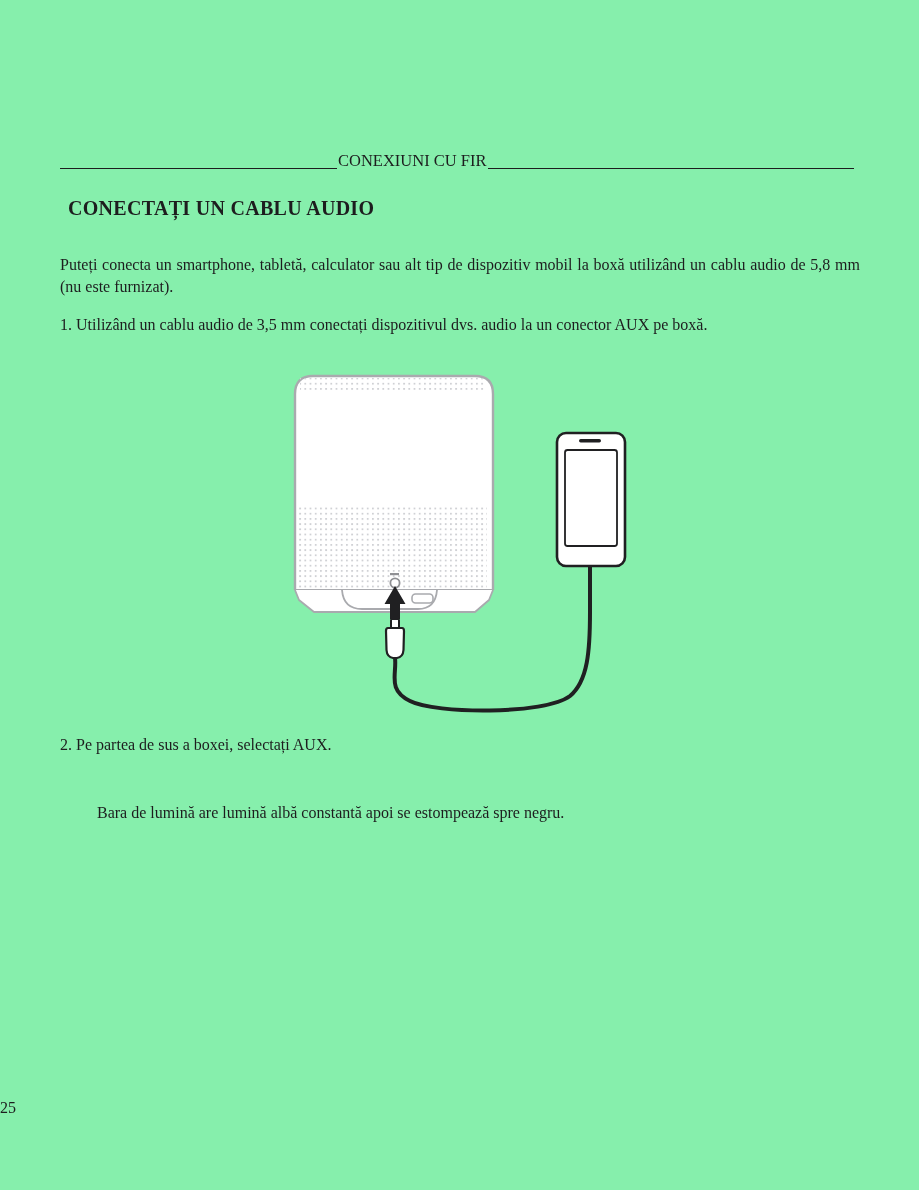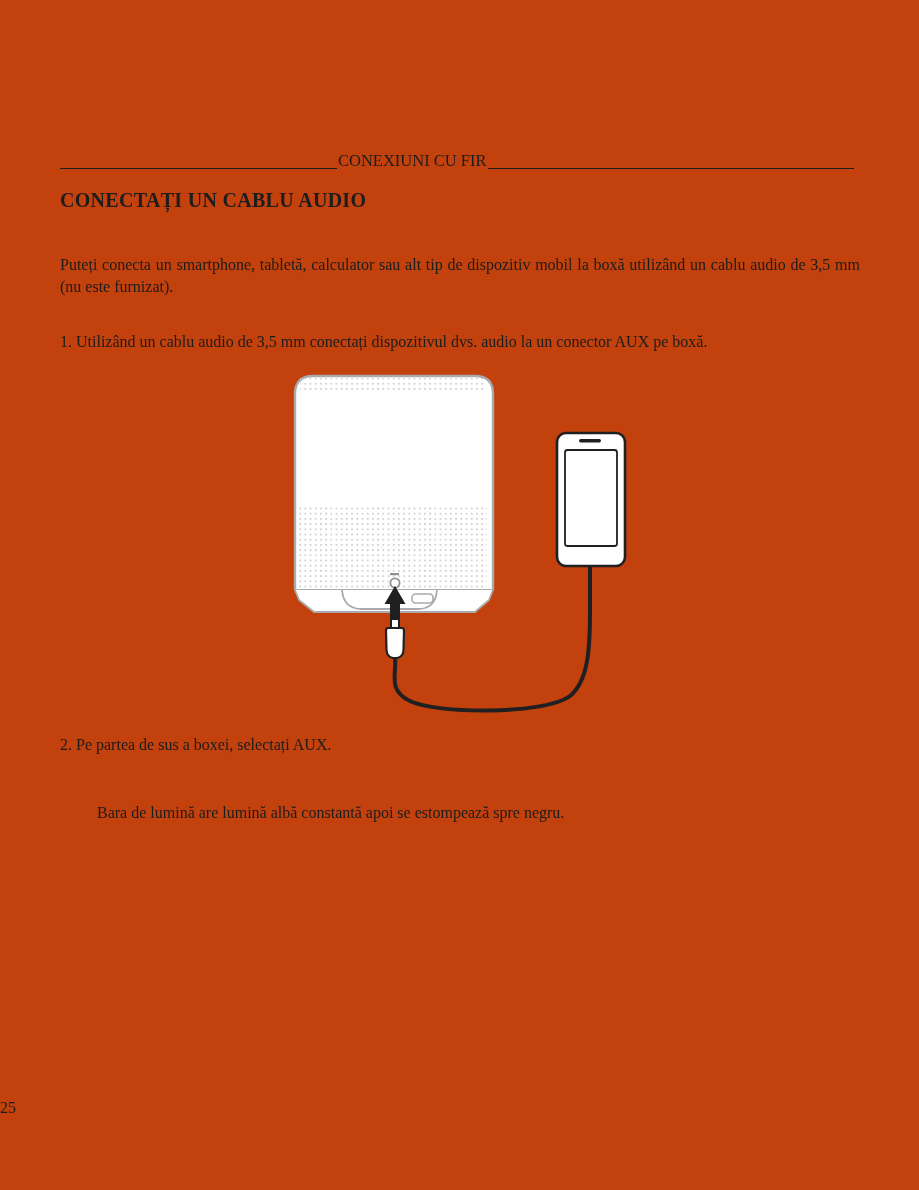--- a/index.html
+++ b/index.html
@@ -1,46 +1,46 @@
 <!DOCTYPE html>
 <html lang="ro" style="--speaker-outline: #a9aaae; --grille-dot: #d0d1d5; --ink: #202022;"><head>
 <meta charset="utf-8">
 <style>
   html,body{margin:0;padding:0;background:#e8e8e8;}
   .page{
     position:relative;
     width:919px;height:1190px;
     margin:0 auto;
-    background:#c2410c;
+    background:#86efac;
     font-family:"Liberation Serif","DejaVu Serif",serif;
     color:#1d1d1e;
     overflow:hidden;
   }
   
   .header{
     position:absolute;left:60px;top:150px;width:794px;
     display:flex;align-items:flex-start;
   }
   .hline{height:18px;border-bottom:1.6px solid #1d1d1e;}
   .hline.left{width:277px;flex:0 0 auto;}
   .hline.right{flex:1 1 auto;}
   .header-text{
     font-size:16.5px;line-height:21px;white-space:nowrap;padding:0 1px;
   }
   .title{
     position:absolute;left:60px;top:189px;
     font-size:20px;font-weight:bold;letter-spacing:.3px;
-    margin:0;
+    margin:8px;
   }
   .body-text{
     position:absolute;left:60px;
     font-size:16px;line-height:22px;
   }
   .intro{top:238px;width:800px;text-align:justify;}
-  .step-1{top:305px;width:810px;margin-top:26px;}
+  .step-1{top:288px;width:810px;margin-top:26px;}
   .step-2{top:718px;width:810px;}
   .note{top:786px;left:97px;width:740px;}
   .page-number{
     position:absolute;left:0;top:1099px;width:100%;
     text-align:left;font-size:16px;
   }
   
   .figure{position:absolute;left:268px;top:362px;}
   .sk-stroke{stroke:var(--speaker-outline,#a9aaae);fill:#ffffff;}
   .sk-thin{stroke:var(--speaker-outline,#a9aaae);fill:none;}
@@ -55,21 +55,21 @@
 <div class="page">
 
   <div class="header">
     <div class="hline left"></div>
     <span class="header-text">CONEXIUNI CU FIR</span>
     <div class="hline right"></div>
   </div>
 
   <h1 class="title">CONECTAȚI UN CABLU AUDIO</h1>
 
-  <p class="body-text intro">Puteți conecta un smartphone, tabletă, calculator sau alt tip de dispozitiv mobil la boxă utilizând un cablu audio de 3,5 mm (nu este furnizat).</p>
+  <p class="body-text intro">Puteți conecta un smartphone, tabletă, calculator sau alt tip de dispozitiv mobil la boxă utilizând un cablu audio de 5,8 mm (nu este furnizat).</p>
 
   <p class="body-text step-1">1. Utilizând un cablu audio de 3,5 mm conectați dispozitivul dvs. audio la un conector AUX pe boxă.</p>
 
   <svg class="figure" width="368" height="358" viewBox="0 0 368 358" role="img" aria-label="Boxă cu cablu audio de 3,5 mm conectat la un smartphone">
     <defs>
       <pattern id="dots" width="5.2" height="5.2" patternUnits="userSpaceOnUse">
         <rect class="dotcell" x="0" y="0" width="1.8" height="1.8"></rect>
       </pattern>
     </defs>
 

